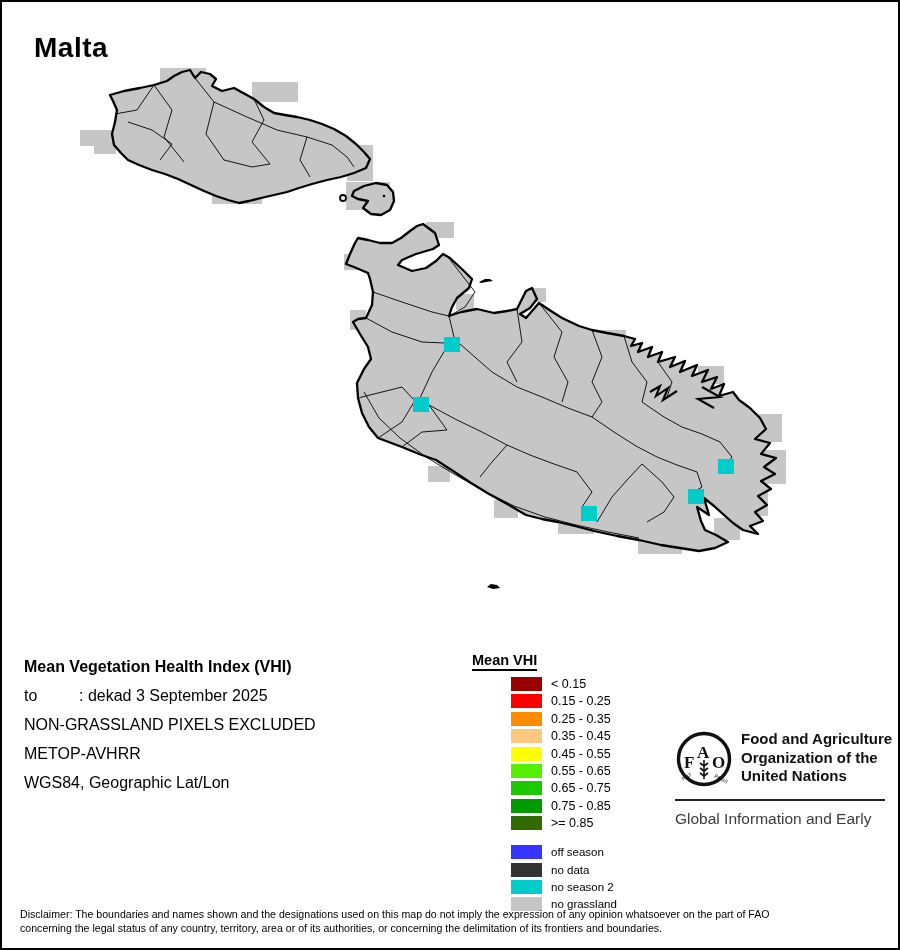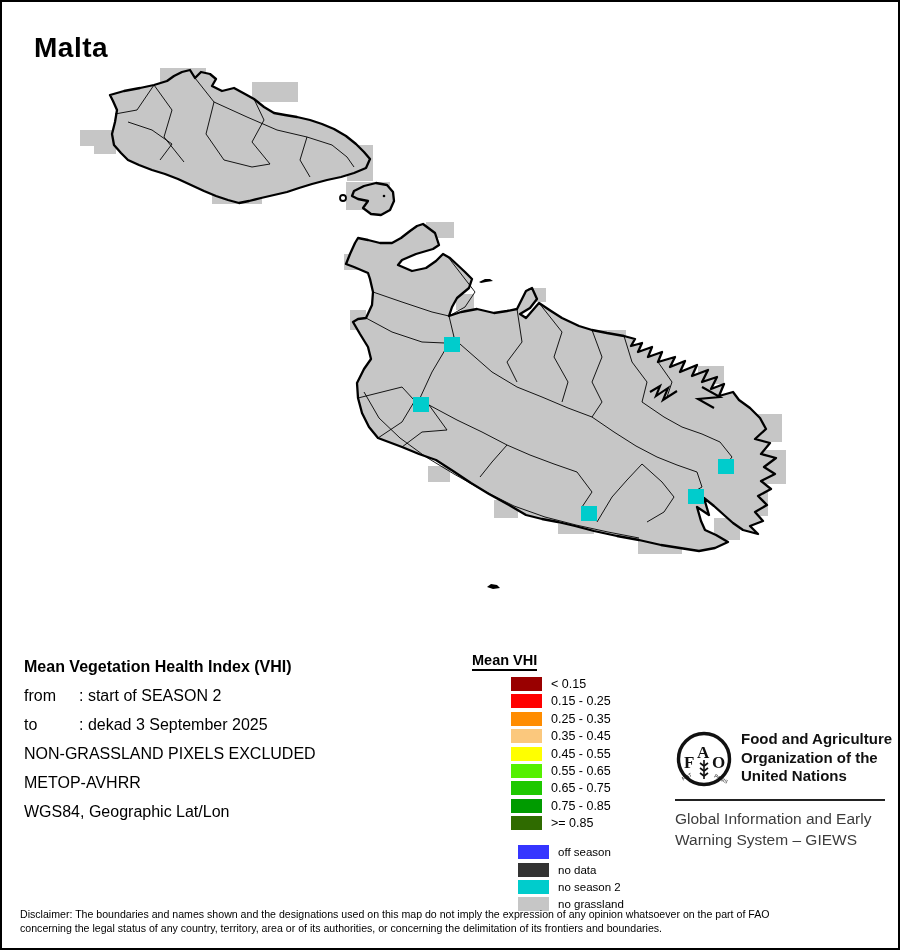--- a/index.html
+++ b/index.html
@@ -27,21 +27,21 @@
   .ilabel{display:inline-block;width:55px;}
 
   
   .legend{position:absolute;left:470px;top:649px;}
   .legend-title{
     font-size:14.5px;font-weight:bold;color:#000;
     display:inline-block;border-bottom:2px solid #000;
     padding-bottom:1px;margin-bottom:6px;
   }
   .lrows{display:flex;flex-direction:column;gap:3.4px;padding-left:39px;}
-  .lrows.extra{margin-top:15px;margin-left:7px;}
+  .lrows.extra{margin-top:15px;}
   .lrow{display:flex;align-items:center;height:14px;}
   .swatch{width:31px;height:14px;display:inline-block;flex:0 0 auto;}
   .llabel{margin-left:9px;font-size:12.5px;color:#000;white-space:nowrap;}
   .lrows.extra .llabel{font-size:11.5px;}
 
   
   .fao-logo{position:absolute;left:672px;top:726px;}
   .fao-name{
     position:absolute;left:739px;top:728px;
     font-size:15px;font-weight:bold;color:#111;line-height:18.5px;white-space:nowrap;
@@ -152,23 +152,20 @@
         <rect x="579" y="504" width="16" height="15" fill="#00cccc"></rect>
       </g>
   </svg>
 
   <h1 class="page-title">Malta</h1>
 
   <div class="info-block">
     <div class="info-heading">Mean Vegetation Health Index (VHI)</div>
     <div>
 
-        <div class="irow">
-          <span class="ilabel">from</span><span class="ivalue">: start of SEASON 2</span>
-        </div>
 
         <div class="irow">
           <span class="ilabel">to</span><span class="ivalue">: dekad 3 September 2025</span>
         </div>
       </div>
     <div>
 
         <div class="iline">NON-GRASSLAND PIXELS EXCLUDED</div>
 
         <div class="iline">METOP-AVHRR</div>
@@ -271,21 +268,20 @@
   <div class="fao-name">
 
   <div>Food and Agriculture</div>
       <div>Organization of the</div>
       <div>United Nations</div>
     </div>
   <div class="fao-sep"></div>
   <div class="giews">
 
   <div>Global Information and Early</div>
-      <div>Warning System – GIEWS</div>
     </div>
 
   <div class="disclaimer">
     <div>Disclaimer: The boundaries and names shown and the designations used on this map do not imply the expression of any opinion whatsoever on the part of FAO</div>
     <div>concerning the legal status of any country, territory, area or of its authorities, or concerning the delimitation of its frontiers and boundaries.</div>
   </div>
 
 </div>
 
 </body></html>

